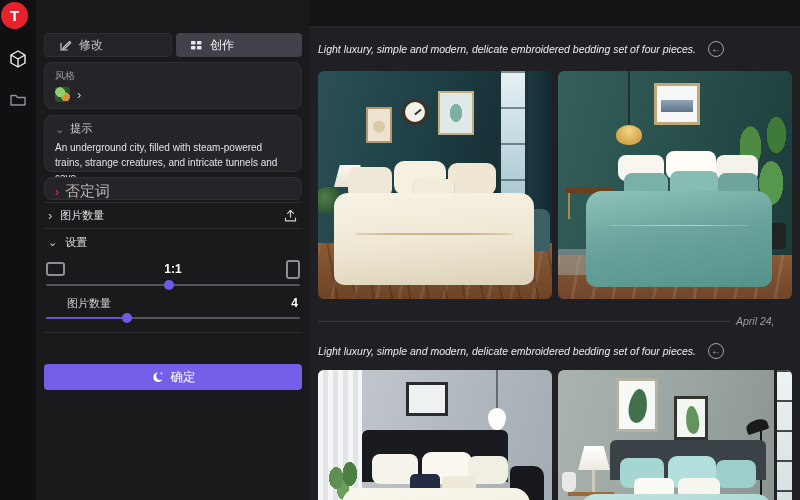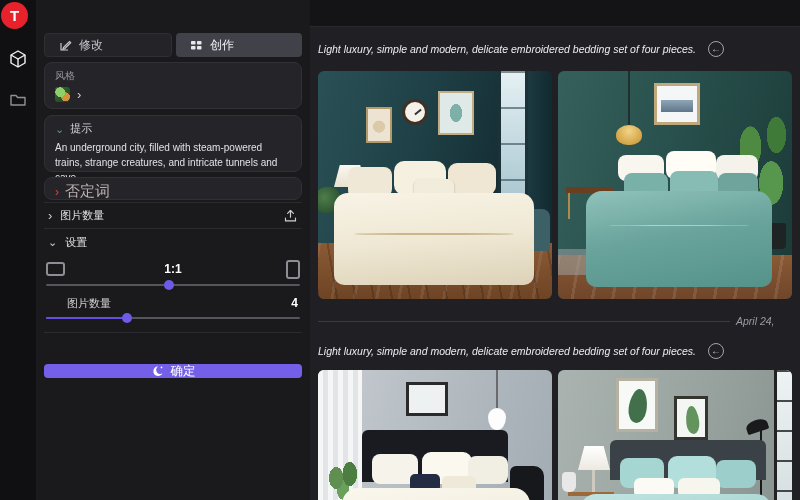--- a/index.html
+++ b/index.html
@@ -58,21 +58,21 @@
   .slider { position:absolute; left:10px; width:254px; height:12px; cursor:pointer; }
   .slider .track { position:absolute; left:0; right:0; top:5px; height:2px; background:#55555c; border-radius:1px; }
   .slider .fill { position:absolute; left:0; top:5px; height:2px; background:#6450e0; border-radius:1px; }
   .slider .thumb { position:absolute; top:1px; width:10px; height:10px; border-radius:50%; background:#6c5ce7; }
   .slider1 { top:279px; }
   .slider2 { top:312px; }
   .count-row { position:absolute; left:12px; top:296px; width:250px; display:flex; }
   .count-label { font-size:11px; color:#d2d2d6; flex:1;padding-left:19px; }
   .count-val { font-size:12px; font-weight:bold; color:#fff; }
   .adv-row { top:337px; }
-  .confirm { position:absolute; left:8px; top:364px; width:258px; height:14px; border-radius:4px;
+  .confirm { position:absolute; left:8px; top:364px; width:258px; height:26px; border-radius:4px;
              background:#7460e8; color:#fff; font-size:12.5px; display:flex; align-items:center; justify-content:center;
              gap:7px; cursor:pointer; border:none; }
 
   
   .main { position:absolute; left:310px; top:0; width:490px; height:500px; background:#202024;font-style:italic; }
   .main-top { position:absolute; left:0; top:0; width:490px; height:27px; background:#141417; border-bottom:1px solid #2a2a2e; }
   .cap-row { position:absolute; left:8px; width:474px; display:flex; align-items:center; gap:12px; }
   .cap1 { top:41px; } .cap2 { top:343px; }
   .cap-text { font-size:10.5px; color:#ececf0; }
   .reuse-btn { width:16px; height:16px; border:1px solid #a2a2aa; border-radius:50%; color:#c8c8ce;

